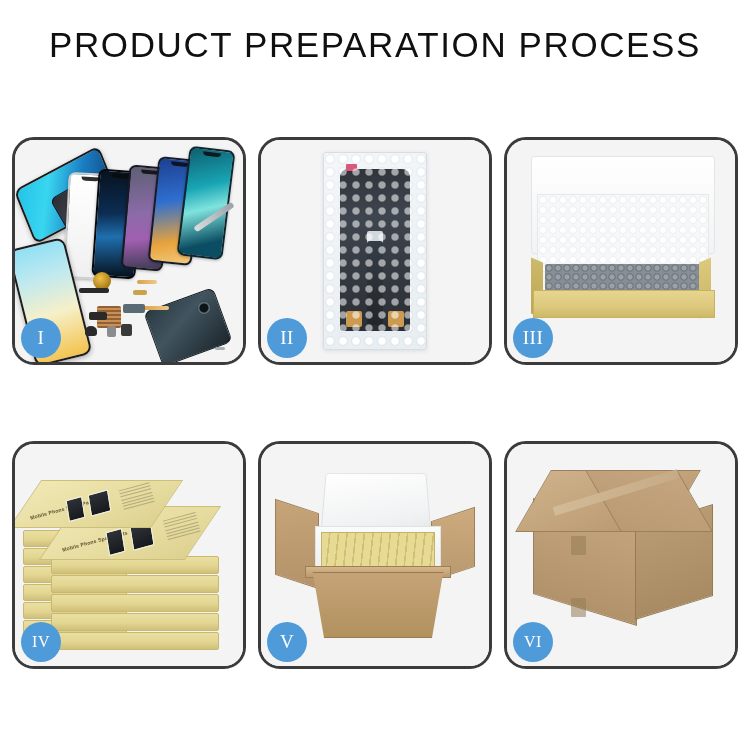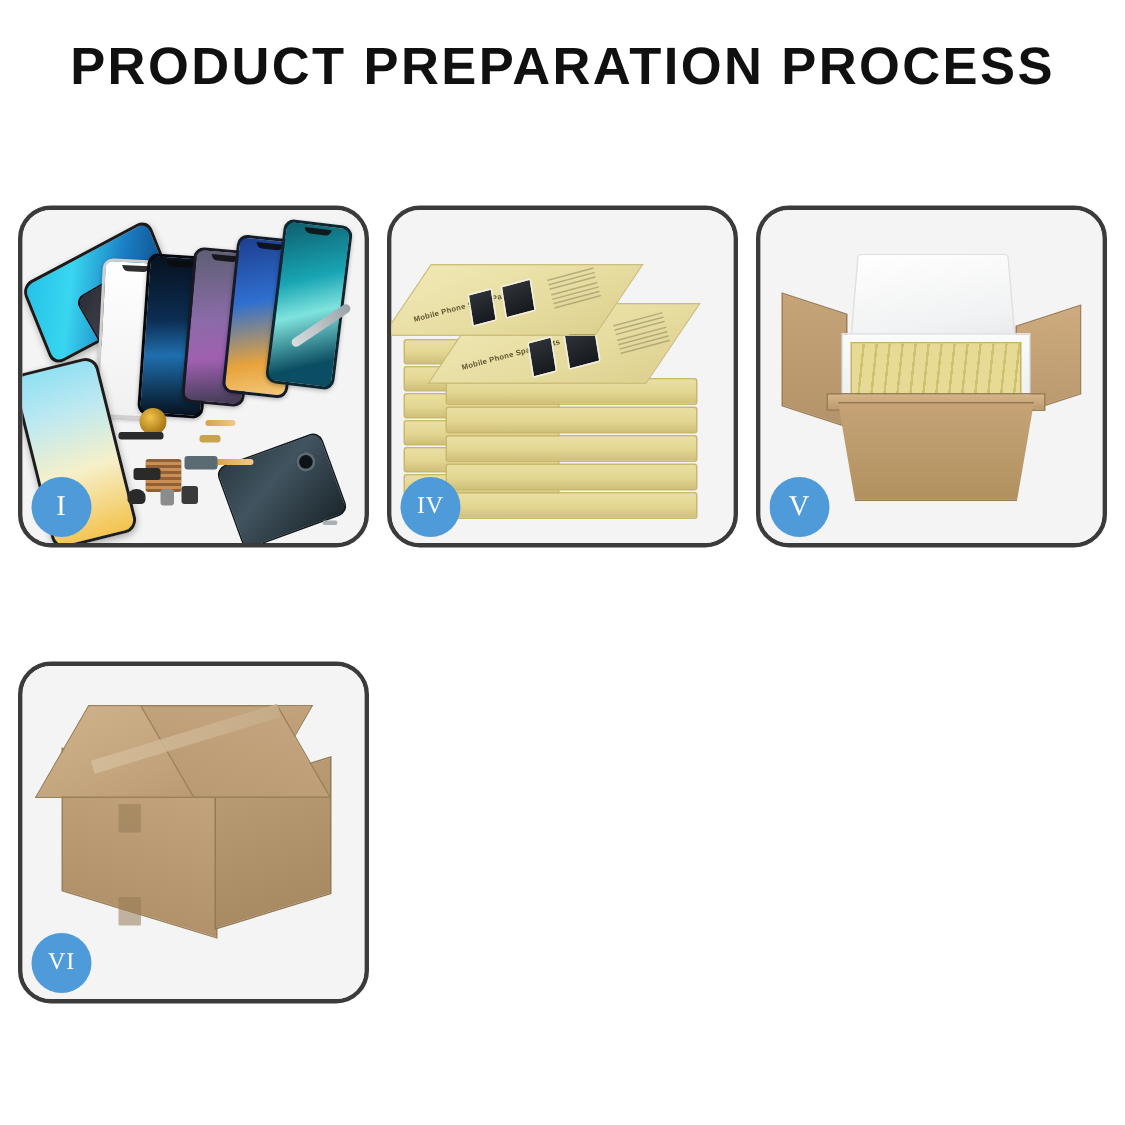--- a/index.html
+++ b/index.html
@@ -8,21 +8,21 @@
     background: #ffffff;
     font-family: "Liberation Sans", sans-serif;
     overflow: hidden;
   }
   .page { position: relative; width: 750px; height: 750px; background:#fff; }
 
   
   .header { padding-top: 26px; text-align: center; }
   .title {
     font-size: 35px;
-    font-weight: 700;
+    font-weight: 400;
     letter-spacing: 1.6px;
     color: #101010;
     line-height: 1.1;
     white-space: nowrap;
     font-family: "Liberation Sans", sans-serif;
   }
   .subtitle {
     margin-top: 11px;
     font-size: 14.6px;
     color: #1b1b1b;
@@ -395,21 +395,47 @@
         <div class="part" style="left:70px; top:186px; width:12px; height:10px; border-radius:50% 50% 3px 3px;"></div>
         <div class="part" style="left:92px; top:186px; width:9px; height:11px; background:#8c8c8c;"></div>
         <div class="part" style="left:106px; top:184px; width:11px; height:12px; background:#3a3a3a;"></div>
         <div class="part" style="left:108px; top:164px; width:22px; height:9px; background:#5b6b74;"></div>
         <div class="part" style="left:118px; top:150px; width:14px; height:5px; background:#c8a24c;"></div>
         <div class="part" style="right:18px; bottom:12px; width:10px; height:3px; background:#a8b0b5;"></div>
       </div>
       <div class="badge">I</div>
     </div>
 
-
+    <div class="panel p2">
+      <div class="stage">
+        <div class="bubblepack">
+          <div class="lcd">
+            <span class="pinktab"></span>
+            <span class="conn"></span>
+            <span class="flexstrip"></span>
+            <span class="foot l"></span>
+            <span class="foot r"></span>
+          </div>
+          <div class="bubbleoverlay"></div>
+        </div>
+      </div>
+      <div class="badge">II</div>
+    </div>
+
+    <div class="panel p3">
+      <div class="stage">
+        <div class="tray-lidback"></div>
+        <div class="tray-foam"></div>
+        <div class="tray-wrap"></div>
+        <div class="tray-left"></div>
+        <div class="tray-right"></div>
+        <div class="tray-front"></div>
+      </div>
+      <div class="badge">III</div>
+    </div>
 
     <div class="panel p4">
       <div class="stage">
 
         <div class="stackbox" style="left:8px;  top:86px;  width:104px; height:17px;"></div>
         <div class="stackbox" style="left:8px;  top:104px; width:104px; height:17px;"></div>
         <div class="stackbox" style="left:8px;  top:122px; width:104px; height:17px;"></div>
         <div class="stackbox" style="left:8px;  top:140px; width:104px; height:17px;"></div>
         <div class="stackbox" style="left:8px;  top:158px; width:104px; height:17px;"></div>
         <div class="stackbox" style="left:8px;  top:176px; width:104px; height:17px;"></div>

